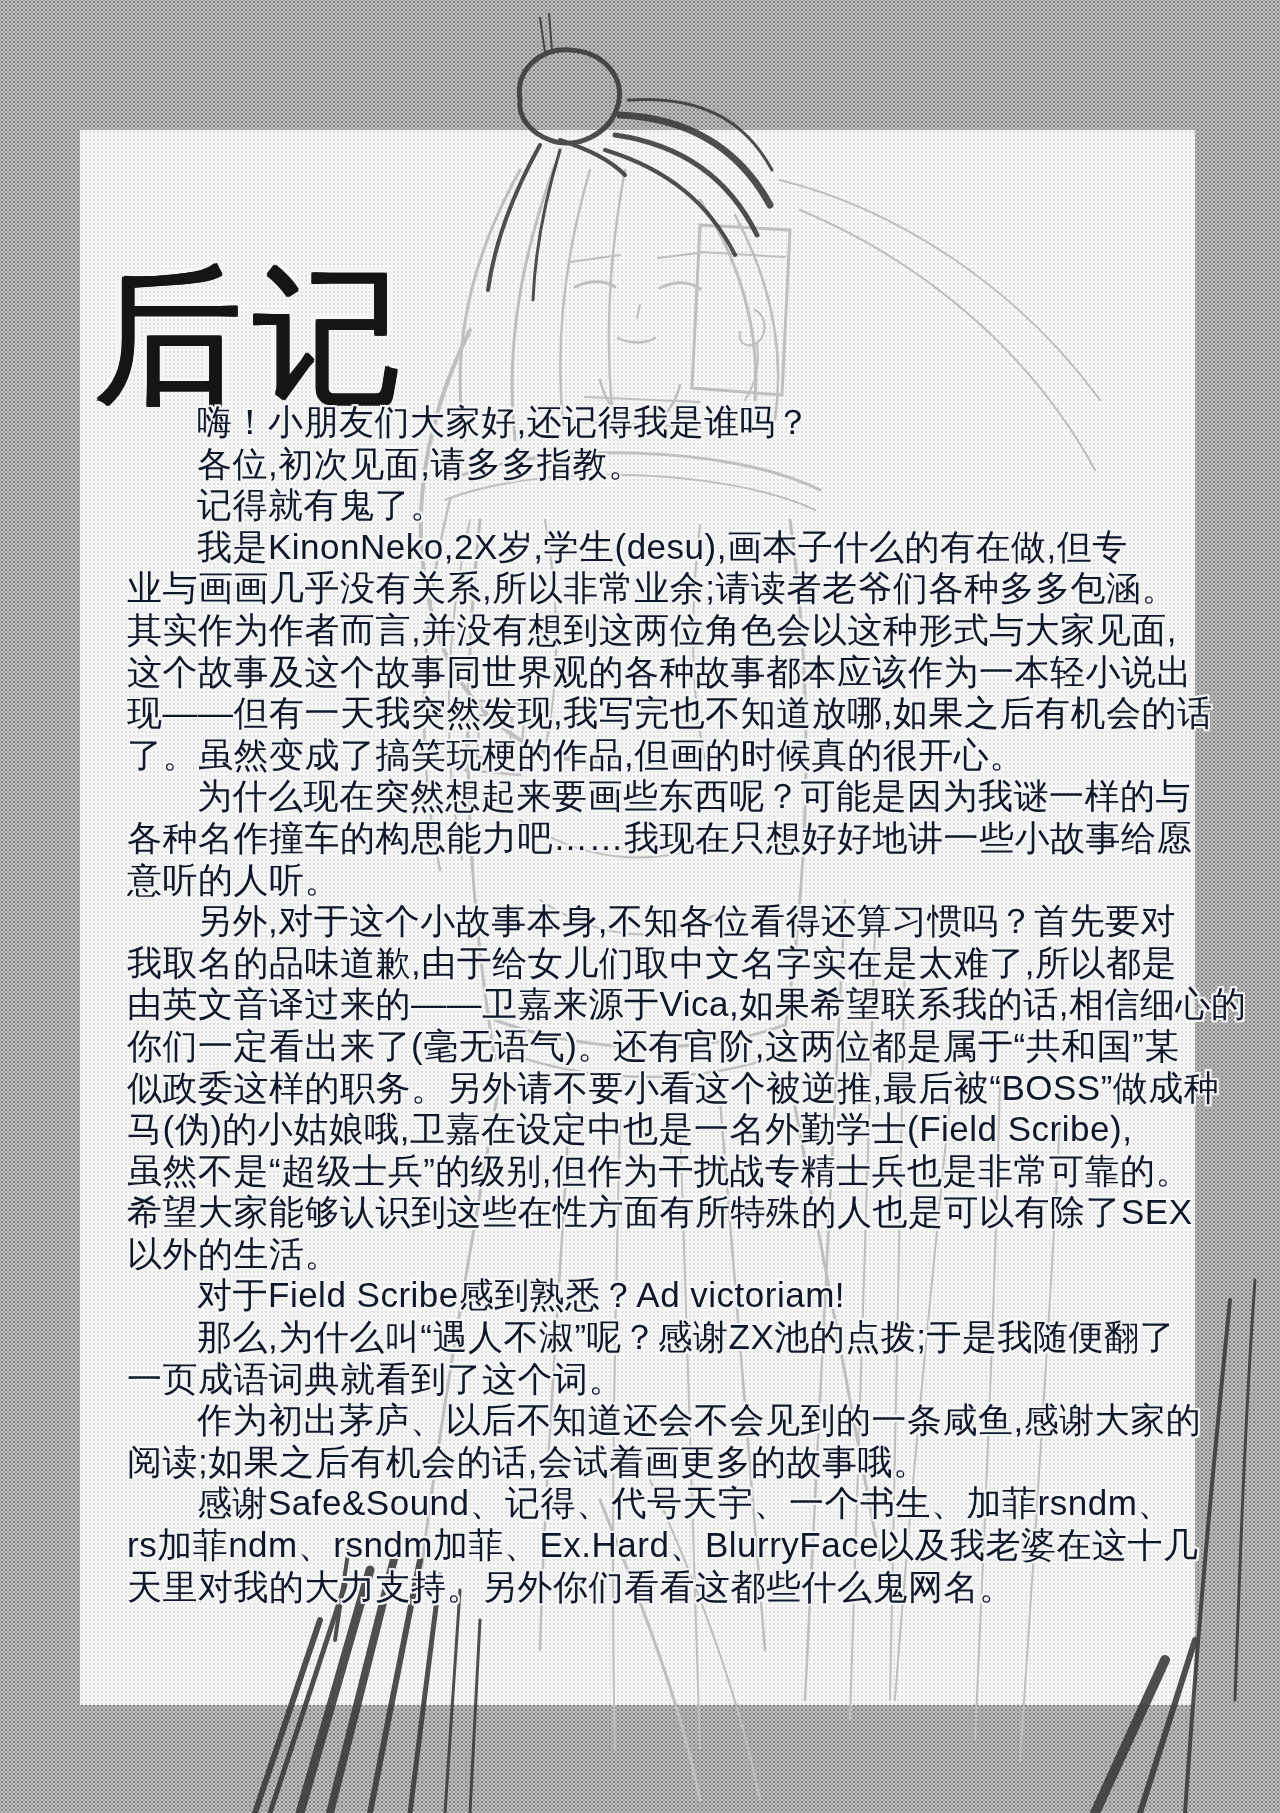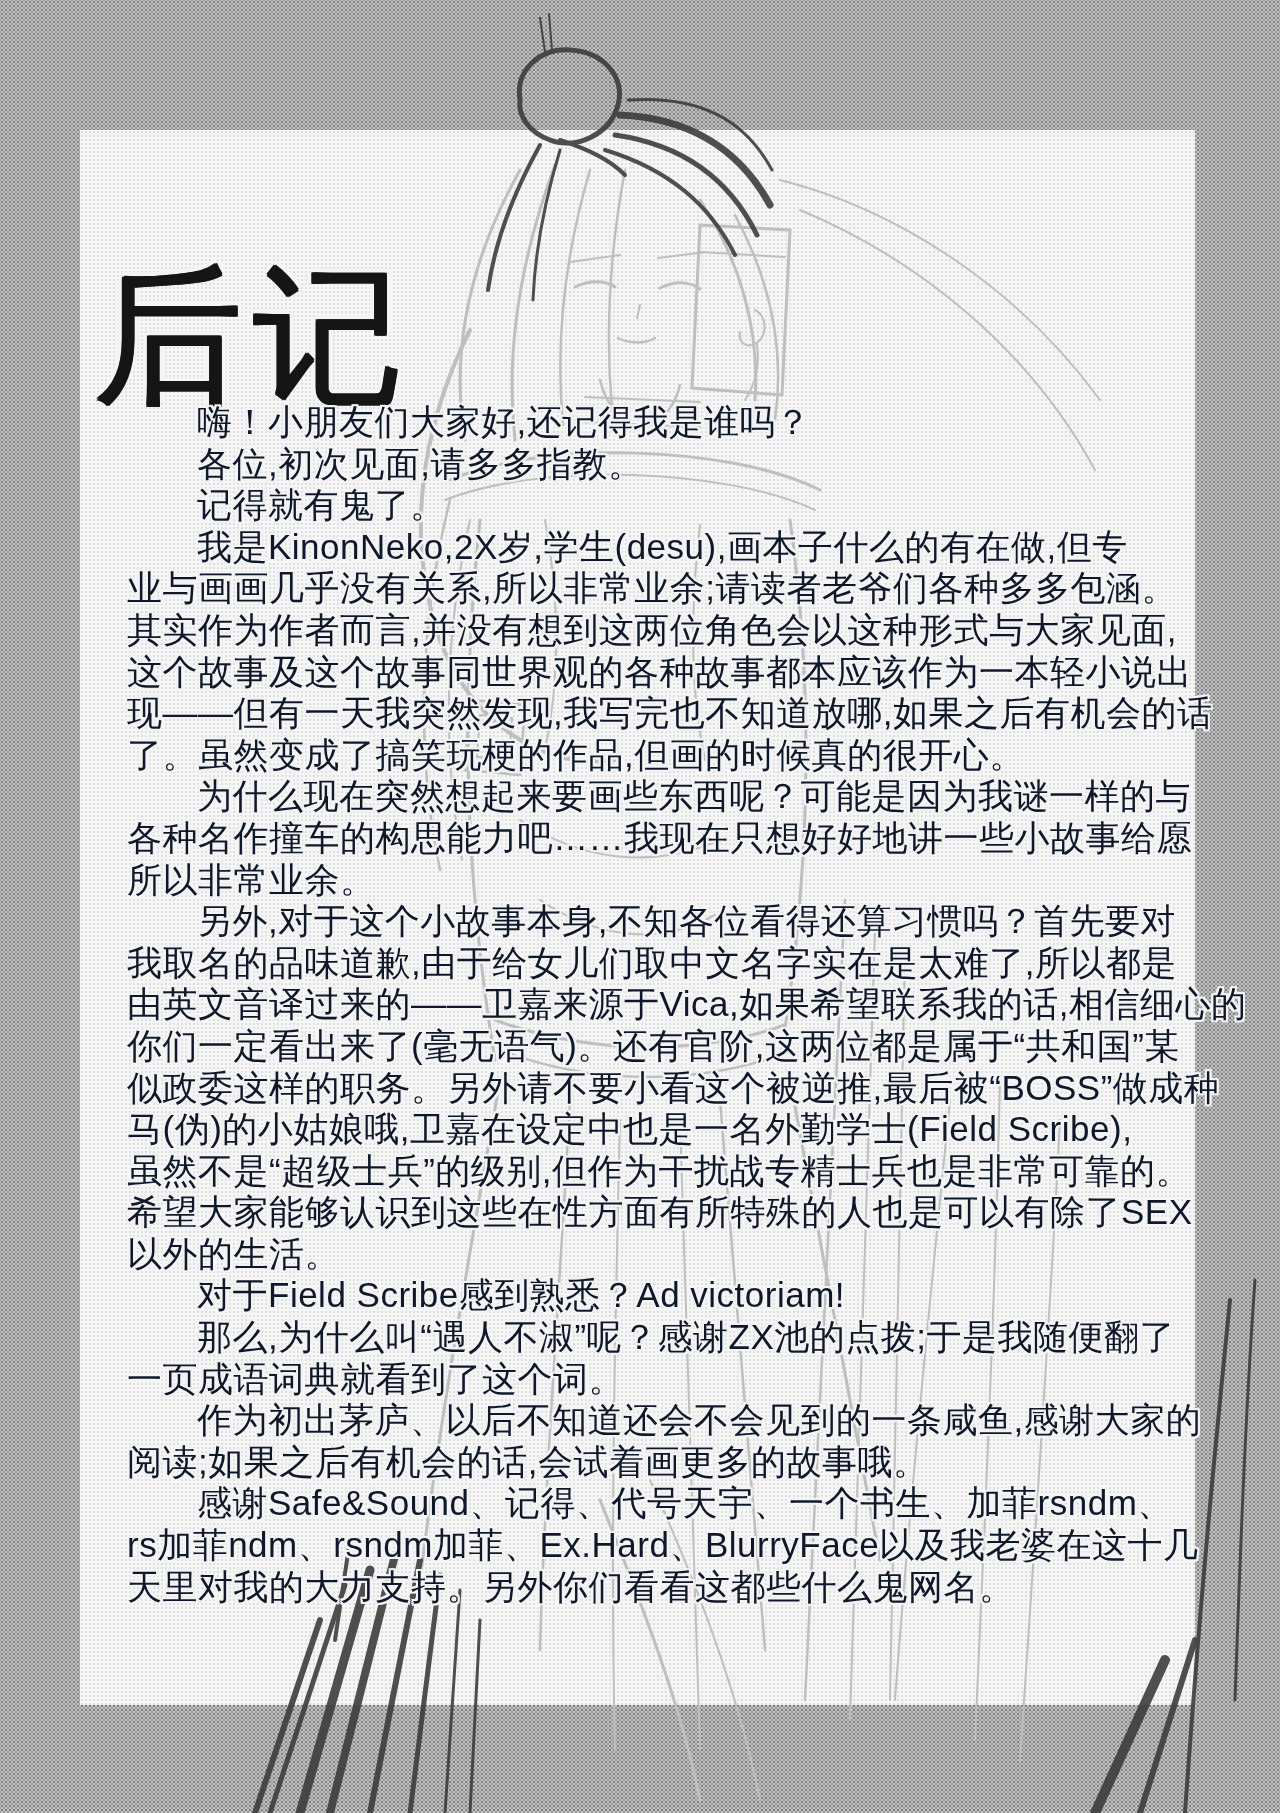--- a/index.html
+++ b/index.html
@@ -157,21 +157,21 @@
     <div class="line indent">各位,初次见面,请多多指教。</div>
     <div class="line indent">记得就有鬼了。</div>
     <div class="line indent">我是KinonNeko,2X岁,学生(desu),画本子什么的有在做,但专</div>
     <div class="line">业与画画几乎没有关系,所以非常业余;请读者老爷们各种多多包涵。</div>
     <div class="line">其实作为作者而言,并没有想到这两位角色会以这种形式与大家见面,</div>
     <div class="line">这个故事及这个故事同世界观的各种故事都本应该作为一本轻小说出</div>
     <div class="line">现——但有一天我突然发现,我写完也不知道放哪,如果之后有机会的话</div>
     <div class="line">了。虽然变成了搞笑玩梗的作品,但画的时候真的很开心。</div>
     <div class="line indent">为什么现在突然想起来要画些东西呢？可能是因为我谜一样的与</div>
     <div class="line">各种名作撞车的构思能力吧……我现在只想好好地讲一些小故事给愿</div>
-    <div class="line">所以非常业余。</div>
+    <div class="line">意听的人听。</div>
     <div class="line indent">另外,对于这个小故事本身,不知各位看得还算习惯吗？首先要对</div>
     <div class="line">我取名的品味道歉,由于给女儿们取中文名字实在是太难了,所以都是</div>
     <div class="line">由英文音译过来的——卫嘉来源于Vica,如果希望联系我的话,相信细心的</div>
     <div class="line">你们一定看出来了(毫无语气)。还有官阶,这两位都是属于“共和国”某</div>
     <div class="line">似政委这样的职务。另外请不要小看这个被逆推,最后被“BOSS”做成种</div>
     <div class="line">马(伪)的小姑娘哦,卫嘉在设定中也是一名外勤学士(Field Scribe),</div>
     <div class="line">虽然不是“超级士兵”的级别,但作为干扰战专精士兵也是非常可靠的。</div>
     <div class="line">希望大家能够认识到这些在性方面有所特殊的人也是可以有除了SEX</div>
     <div class="line">以外的生活。</div>
     <div class="line indent">对于Field Scribe感到熟悉？Ad victoriam!</div>

